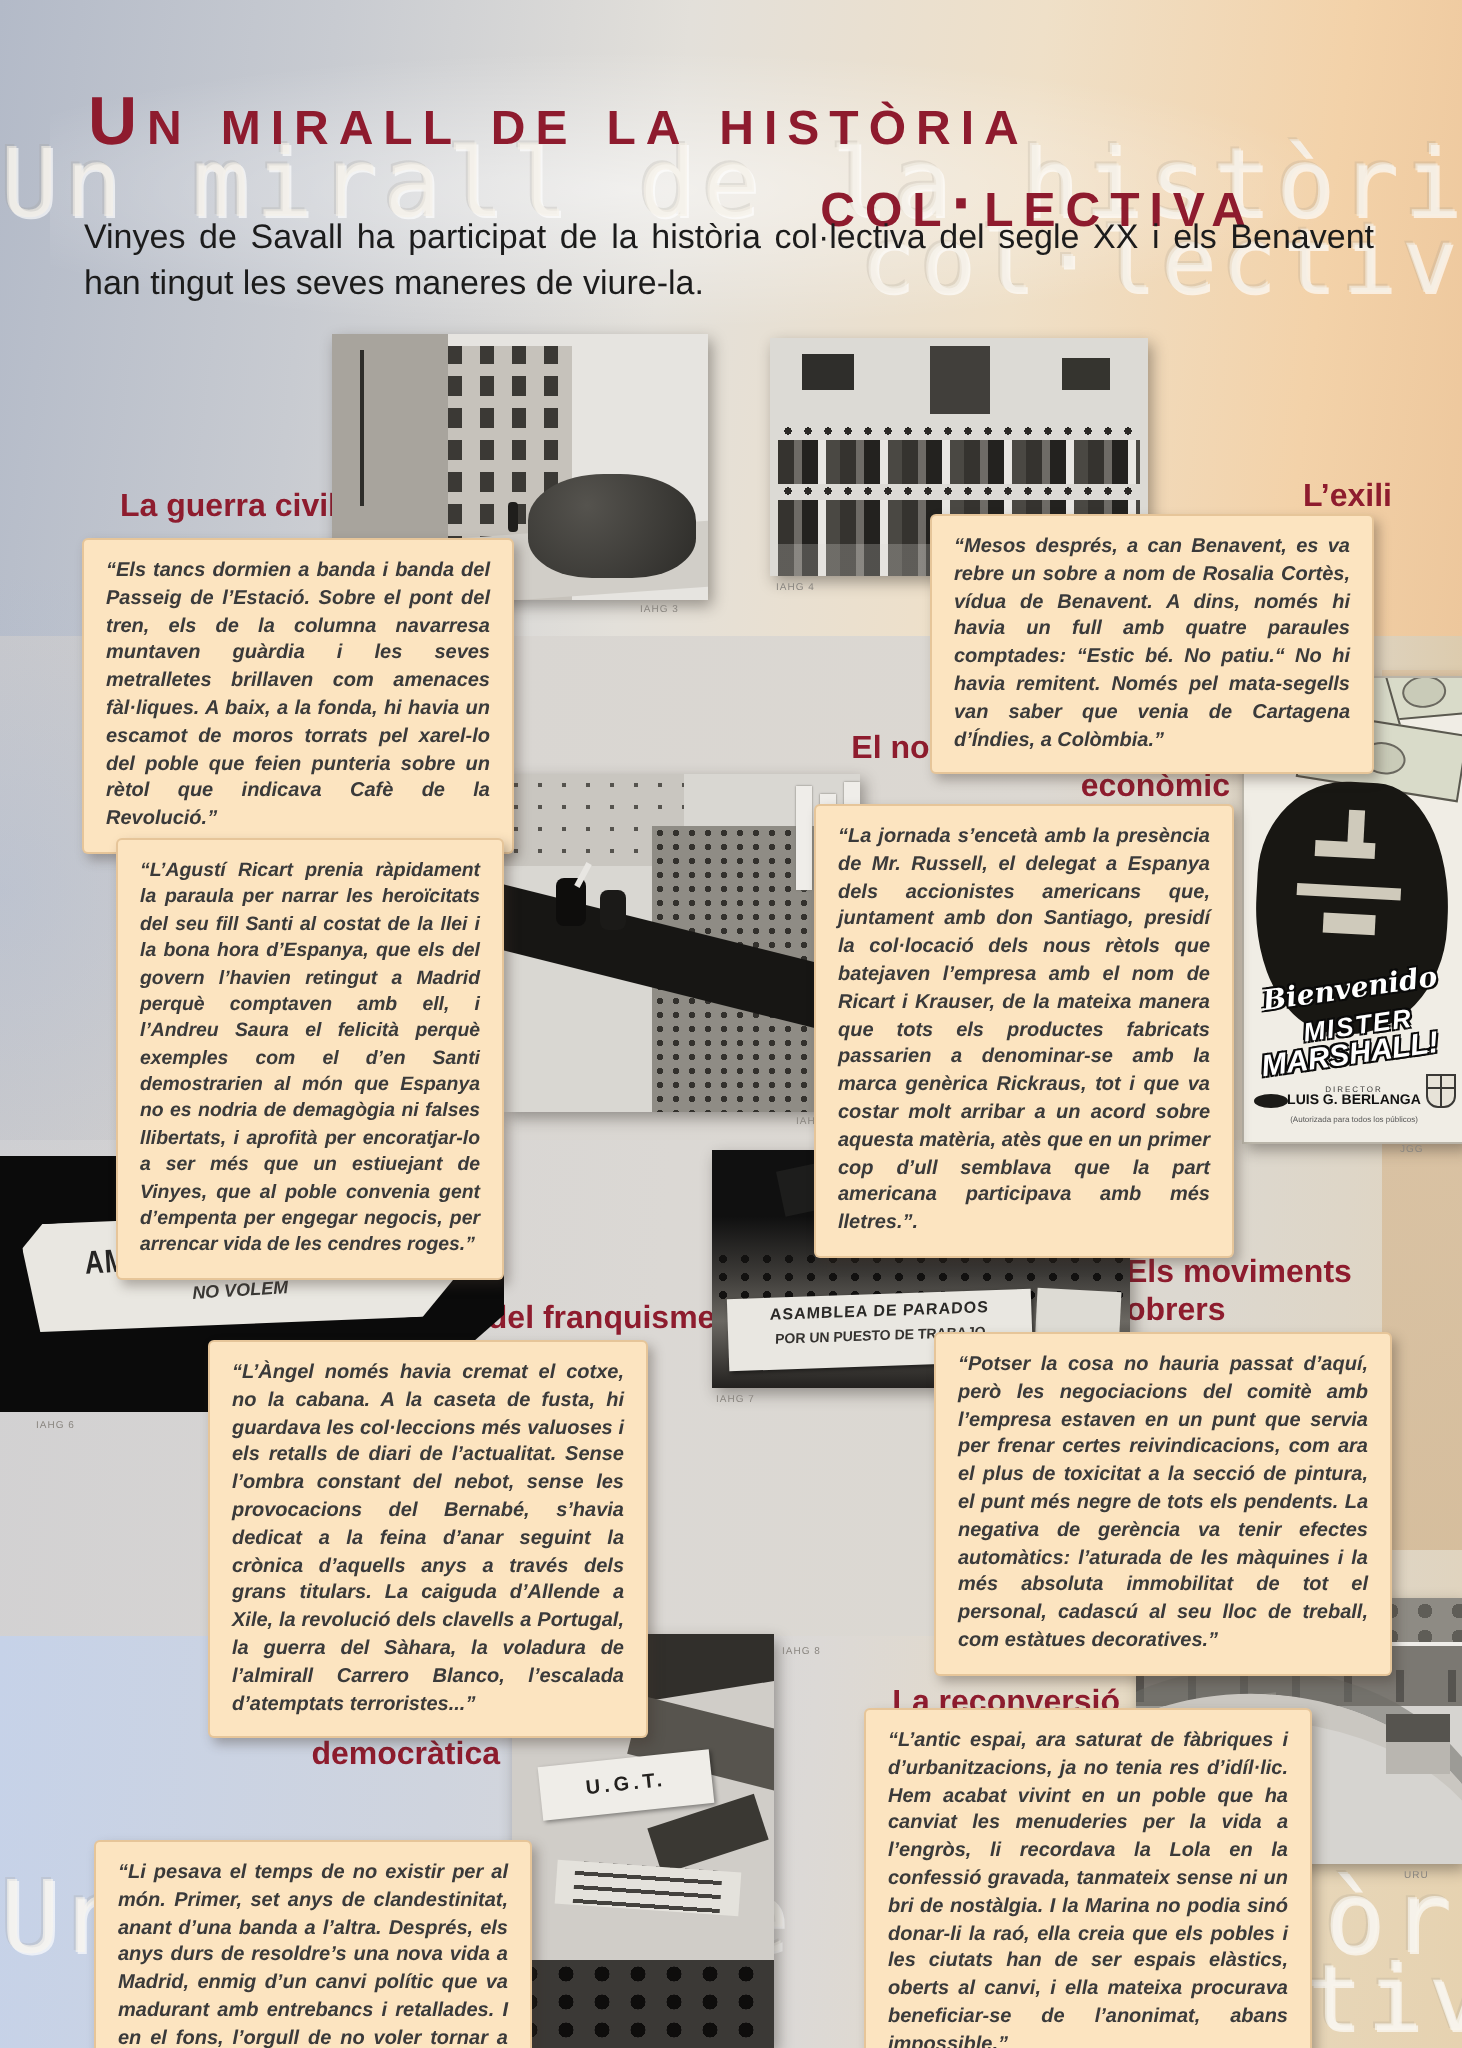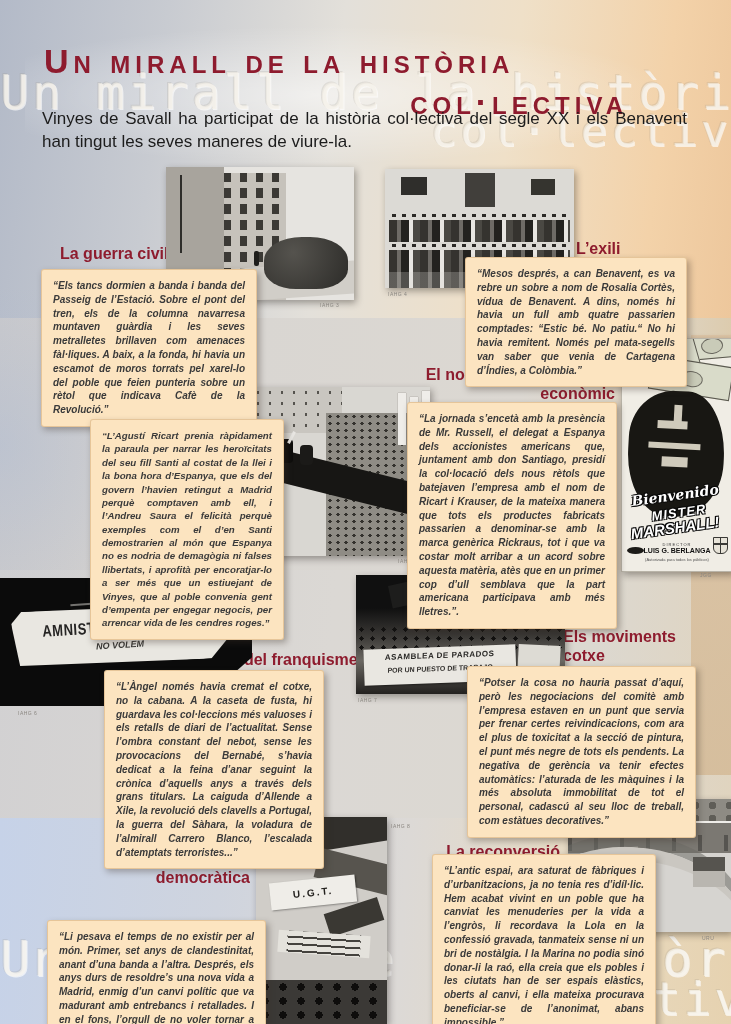--- a/index.html
+++ b/index.html
@@ -32,34 +32,34 @@
   
   .ttl{font-variant:small-caps;font-weight:bold;color:#8e1b2e;letter-spacing:5px;
        font-size:34px;line-height:1;}
   .ttl1{left:44px;top:44px;}
   .ttl2{left:300px;top:85px;width:328px;text-align:right;}
   .subtitle{left:42px;top:108px;width:645px;font-size:17px;line-height:1.35;
        color:#1c1c1c;text-align:justify;}
   
   .shead{font-weight:bold;color:#8e1c2e;font-size:16px;line-height:1.2;}
   .h-guerra{left:60px;top:244px;width:180px;}
-  .h-exili{left:576px;top:239px;width:120px;}
+  .h-exili{left:576px;top:239px;width:120px;text-align:right;}
   .h-repressio{left:98px;top:377px;width:142px;text-align:right;}
   .h-desenv{left:385px;top:365px;width:230px;text-align:right;}
   .h-final{left:187px;top:650px;width:220px;}
   .h-moviments{left:563px;top:627px;width:116px;}
   .h-transicio{left:150px;top:849px;width:100px;text-align:right;}
   .h-reconversio{left:442px;top:842px;width:118px;text-align:right;}
   
   .q{background:#fce4c0;border:1px solid rgba(190,140,80,.35);border-radius:3px;
      padding:9px 11px;font-size:10px;line-height:1.38;font-style:italic;font-weight:bold;
      color:#3a3a3a;text-align:justify;box-shadow:2.5px 3px 6px rgba(60,50,40,.35);z-index:30;}
   .q-guerra{left:41px;top:269px;width:192px;}
   .q-exili{left:465px;top:257px;width:198px;}
-  .q-repressio{left:58px;top:419px;width:170px;font-size:9.7px;margin-left:32px;}
+  .q-repressio{left:58px;top:419px;width:170px;font-size:9.7px;}
   .q-desenv{left:407px;top:402px;width:186px;}
   .q-final{left:104px;top:670px;width:196px;}
   .q-moviments{left:467px;top:666px;width:205px;}
   .q-transicio{left:47px;top:920px;width:195px;}
   .q-reconversio{left:432px;top:854px;width:200px;}
   
   .photo{box-shadow:2px 3px 7px rgba(40,35,30,.4);overflow:hidden;z-index:10;}
   .cap{font-size:5px;color:#8a8680;letter-spacing:.5px;z-index:12;}
   
   .p-guerra{left:166px;top:167px;width:188px;height:133px;background:#e6e4e0;}
@@ -297,24 +297,24 @@
   <div class="abs pb-house"></div>
   <div class="abs pb-wall"></div>
 </div>
 <div class="abs cap" style="left:702px;top:935px;">URU</div>
 
 <div class="abs shead h-guerra">La guerra civil</div>
 <div class="abs shead h-exili">L’exili</div>
 <div class="abs shead h-repressio">La repressió de la dictadura</div>
 <div class="abs shead h-desenv">El nou desenvolupament econòmic</div>
 <div class="abs shead h-final">El final del franquisme</div>
-<div class="abs shead h-moviments">Els moviments cotxe</div>
+<div class="abs shead h-moviments">Els moviments obrers</div>
 <div class="abs shead h-transicio">La transició democràtica</div>
 <div class="abs shead h-reconversio">La reconversió industrial</div>
 
 <div class="abs q q-guerra">“Els tancs dormien a banda i banda del Passeig de l’Estació. Sobre el pont del tren, els de la columna navarresa muntaven guàrdia i les seves metralletes brillaven com amenaces fàl·liques. A baix, a la fonda, hi havia un escamot de moros torrats pel xarel-lo del poble que feien punteria sobre un rètol que indicava Cafè de la Revolució.”</div>
-<div class="abs q q-exili">“Mesos després, a can Benavent, es va rebre un sobre a nom de Rosalia Cortès, vídua de Benavent. A dins, només hi havia un full amb quatre passarien comptades: “Estic bé. No patiu.“ No hi havia remitent. Només pel mata-segells van saber que venia de Cartagena d’Índies, a Colòmbia.”</div>
+<div class="abs q q-exili">“Mesos després, a can Benavent, es va rebre un sobre a nom de Rosalia Cortès, vídua de Benavent. A dins, només hi havia un full amb quatre paraules comptades: “Estic bé. No patiu.“ No hi havia remitent. Només pel mata-segells van saber que venia de Cartagena d’Índies, a Colòmbia.”</div>
 <div class="abs q q-repressio">“L’Agustí Ricart prenia ràpidament la paraula per narrar les heroïcitats del seu fill Santi al costat de la llei i la bona hora d’Espanya, que els del govern l’havien retingut a Madrid perquè comptaven amb ell, i l’Andreu Saura el felicità perquè exemples com el d’en Santi demostrarien al món que Espanya no es nodria de demagògia ni falses llibertats, i aprofità per encoratjar-lo a ser més que un estiuejant de Vinyes, que al poble convenia gent d’empenta per engegar negocis, per arrencar vida de les cendres roges.”</div>
 <div class="abs q q-desenv">“La jornada s’encetà amb la presència de Mr. Russell, el delegat a Espanya dels accionistes americans que, juntament amb don Santiago, presidí la col·locació dels nous rètols que batejaven l’empresa amb el nom de Ricart i Krauser, de la mateixa manera que tots els productes fabricats passarien a denominar-se amb la marca genèrica Rickraus, tot i que va costar molt arribar a un acord sobre aquesta matèria, atès que en un primer cop d’ull semblava que la part americana participava amb més lletres.”.</div>
 <div class="abs q q-final">“L’Àngel només havia cremat el cotxe, no la cabana. A la caseta de fusta, hi guardava les col·leccions més valuoses i els retalls de diari de l’actualitat. Sense l’ombra constant del nebot, sense les provocacions del Bernabé, s’havia dedicat a la feina d’anar seguint la crònica d’aquells anys a través dels grans titulars. La caiguda d’Allende a Xile, la revolució dels clavells a Portugal, la guerra del Sàhara, la voladura de l’almirall Carrero Blanco, l’escalada d’atemptats terroristes...”</div>
 <div class="abs q q-moviments">“Potser la cosa no hauria passat d’aquí, però les negociacions del comitè amb l’empresa estaven en un punt que servia per frenar certes reivindicacions, com ara el plus de toxicitat a la secció de pintura, el punt més negre de tots els pendents. La negativa de gerència va tenir efectes automàtics: l’aturada de les màquines i la més absoluta immobilitat de tot el personal, cadascú al seu lloc de treball, com estàtues decoratives.”</div>
 <div class="abs q q-transicio">“Li pesava el temps de no existir per al món. Primer, set anys de clandestinitat, anant d’una banda a l’altra. Després, els anys durs de resoldre’s una nova vida a Madrid, enmig d’un canvi polític que va madurant amb entrebancs i retallades. I en el fons, l’orgull de no voler tornar a Vinyes sense ser ningú.”</div>
 <div class="abs q q-reconversio">“L’antic espai, ara saturat de fàbriques i d’urbanitzacions, ja no tenia res d’idíl·lic. Hem acabat vivint en un poble que ha canviat les menuderies per la vida a l’engròs, li recordava la Lola en la confessió gravada, tanmateix sense ni un bri de nostàlgia. I la Marina no podia sinó donar-li la raó, ella creia que els pobles i les ciutats han de ser espais elàstics, oberts al canvi, i ella mateixa procurava beneficiar-se de l’anonimat, abans impossible.”</div>
 
 </body></html>

